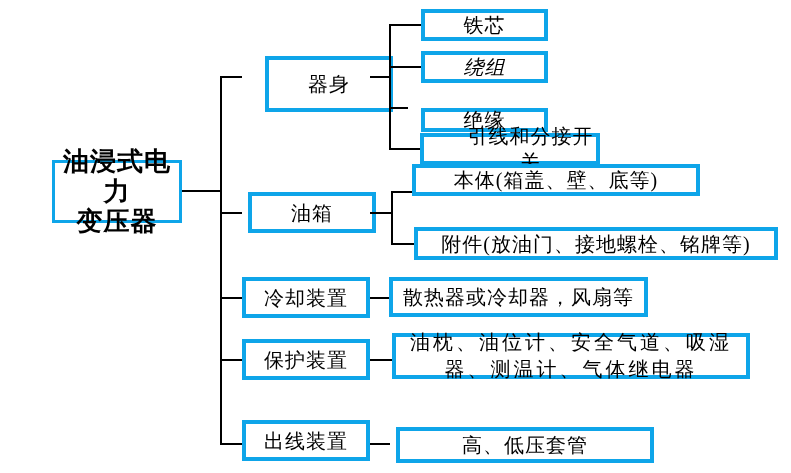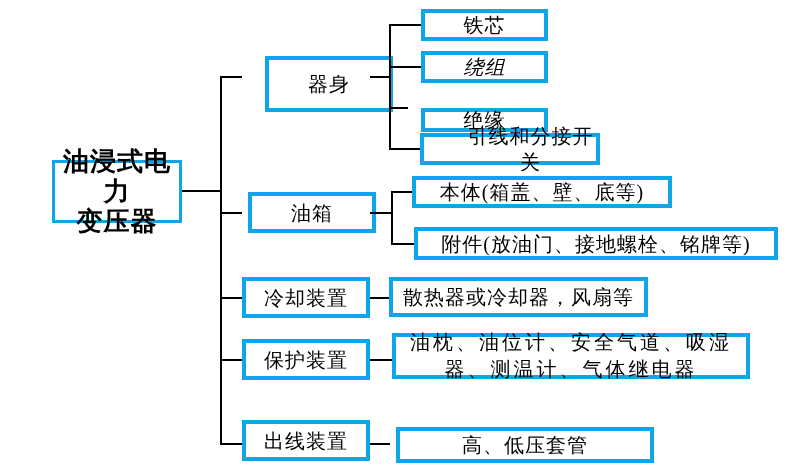--- a/index.html
+++ b/index.html
@@ -79,21 +79,21 @@
   <div class="box" style="left:421px; top:9px;   width:127px; height:32px;">铁芯</div>
   <div class="box" style="left:421px; top:51px;  width:127px; height:32px;font-style:italic;">绕组</div>
   <div class="box" style="left:421px; top:108px;  width:127px; height:24px;">绝缘</div>
   <div class="box" style="left:420px; top:133px; width:180px; height:32px;padding-left:41px;">引线和分接开关</div>
 
   <div class="line" style="left:370px; top:212px; width:22px; height:2px;"></div>
   <div class="line" style="left:391px; top:191px; width:2px;  height:54px;"></div>
   <div class="line" style="left:391px; top:191px; width:21px; height:2px;"></div>
   <div class="line" style="left:391px; top:243px; width:23px; height:2px;"></div>
 
-  <div class="box" style="left:412px; top:176px; width:260px; height:32px;">本体(箱盖、壁、底等)</div>
+  <div class="box" style="left:412px; top:164px; width:288px; height:32px;">本体(箱盖、壁、底等)</div>
   <div class="box" style="left:414px; top:227px; width:364px; height:33px;">附件(放油门、接地螺栓、铭牌等)</div>
 
   <div class="line" style="left:370px; top:297px; width:19px; height:2px;"></div>
   <div class="box" style="left:389px; top:277px; width:259px; height:40px;">散热器或冷却器，风扇等</div>
 
   <div class="line" style="left:370px; top:359px; width:22px; height:2px;"></div>
   <div class="box wrap2" style="left:392px; top:333px; width:358px; height:46px;">油枕、油位计、安全气道、吸湿
 器、测温计、气体继电器</div>
 
   <div class="line" style="left:370px; top:443px; width:20px; height:2px;"></div>

